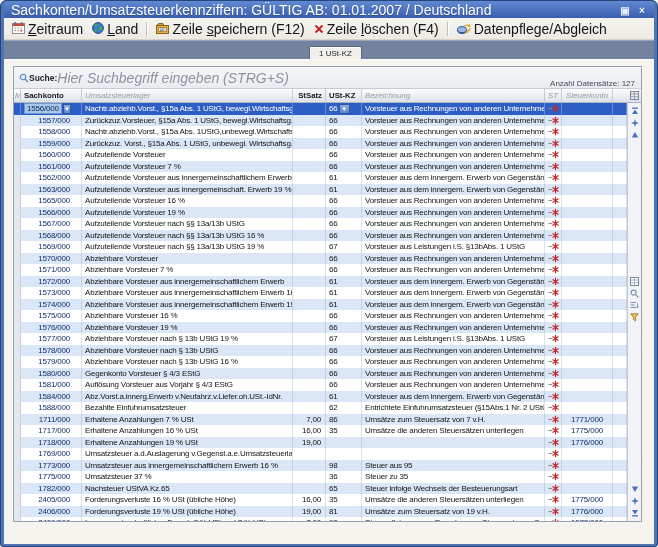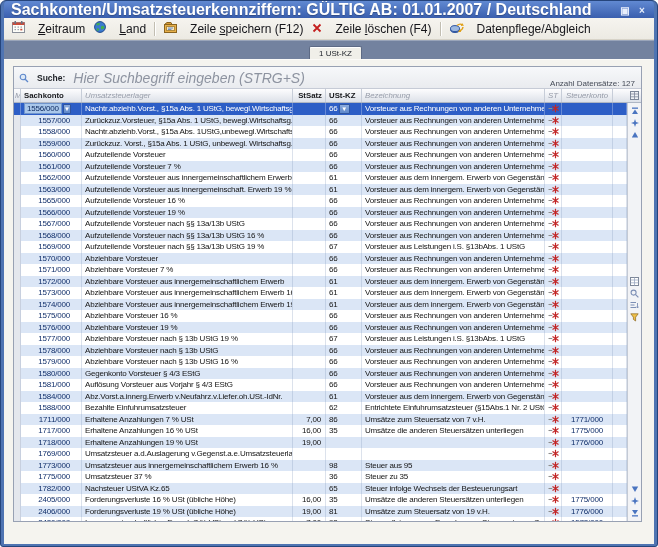--- a/index.html
+++ b/index.html
@@ -1,34 +1,34 @@
 <!DOCTYPE html>
 <html><head>
 <meta charset="utf-8">
 <style>
   html,body{margin:0;padding:0;}
   body{width:658px;height:547px;position:relative;font-family:"Liberation Sans",sans-serif;background:#ffffff;overflow:hidden;}
   .window{position:absolute;inset:0;box-sizing:border-box;background:#4f74b2;border:1px solid #26457c;border-radius:6px 6px 3px 3px;padding:0 3px 3px 3px;overflow:hidden;}
   .titlebar{height:16px;display:flex;align-items:center;padding:1px 5px 0 7px;background:linear-gradient(#6189d2,#3a5fae);border-radius:4px 4px 0 0;}
-  .title{color:#ffffff;font-size:16px;font-weight:bold;letter-spacing:0;white-space:nowrap;flex:1;text-shadow:0 1px 1px rgba(0,0,0,.25);}
+  .title{color:#ffffff;font-size:14px;font-weight:normal;letter-spacing:0;white-space:nowrap;flex:1;text-shadow:0 1px 1px rgba(0,0,0,.25);}
   .tb-btn{width:14px;height:12px;display:flex;align-items:center;justify-content:center;color:#e8eefb;font-size:10px;font-weight:bold;margin-left:3px;cursor:default;}
   .win-body{background:#efede7;height:calc(100% - 16px);display:flex;flex-direction:column;overflow:hidden;}
   
   .toolbar{flex:0 0 21px;display:flex;align-items:center;gap:1px;padding:0 4px;background:linear-gradient(#f6f4ef,#eceae3);border-bottom:1px solid #d7d3c8;}
-  .tbtn{display:flex;align-items:flex-end;gap:13px;padding:1px 4px;font-size:12px;color:#15151a;border-radius:2px;white-space:nowrap;}
+  .tbtn{display:flex;align-items:flex-end;gap:3px;padding:1px 4px;font-size:14px;color:#15151a;border-radius:2px;white-space:nowrap;}
   .tbtn u{text-decoration:underline;}
   .tsep{width:1px;height:14px;background:#c2beb2;border-right:1px solid #ffffff;margin:0 3px;}
   
   .tabstrip{flex:0 0 18px;background:#73829f;border-top:1px solid #9aa5ba;display:flex;align-items:flex-end;padding:0 0 0 13px;justify-content:center;}
   .tab{background:#f0efe9;border:1px solid #5d6site;border:1px solid #5d6a85;border-bottom:none;border-radius:2px 2px 0 0;font-size:8px;color:#22262e;padding:2px 9px 1px 9px;box-shadow:inset 0 1px 0 #ffffff;}
   
   .panel{flex:1;background:#f5f4ef;border-top:1px solid #fbfaf7;padding:6px 12px 0 9px;box-sizing:border-box;min-height:0;}
   .grid{border:1px solid #98a1b3;background:#ffffff;height:456px;display:flex;flex-direction:column;box-sizing:border-box;}
   
-  .searchbar{flex:0 0 15px;background:linear-gradient(#f7f8fa,#e9ebef);border-bottom:1px solid #c6cbd6;display:flex;align-items:center;gap:8px;padding:0 6px 0 5px;}
+  .searchbar{flex:0 0 15px;background:linear-gradient(#f7f8fa,#e9ebef);border-bottom:1px solid #c6cbd6;display:flex;align-items:center;gap:0;padding:0 6px 0 5px;}
   .search-label{font-size:8.5px;font-weight:bold;color:#1d2026;}
   .search-ph{font-size:14px;font-style:italic;color:#8d93a0;flex:1;}
   .records{font-size:8px;color:#454b57;margin-top:12px;}
   
   .headerrow{flex:0 0 13px;display:flex;background:linear-gradient(#fdfdfe,#dde1e9);border-bottom:1px solid #aeb6c4;align-items:stretch;font-size:7.8px;}
   .hcell{box-sizing:border-box;display:flex;align-items:center;padding:0 3px;border-right:1px solid #c7cdd8;overflow:hidden;white-space:nowrap;}
   .hgray{color:#959ba8;font-style:italic;}
   .hbold{font-weight:bold;color:#17181c;}
   .hcorner{flex:0 0 13px;display:flex;align-items:center;justify-content:center;border-right:none;}
   

